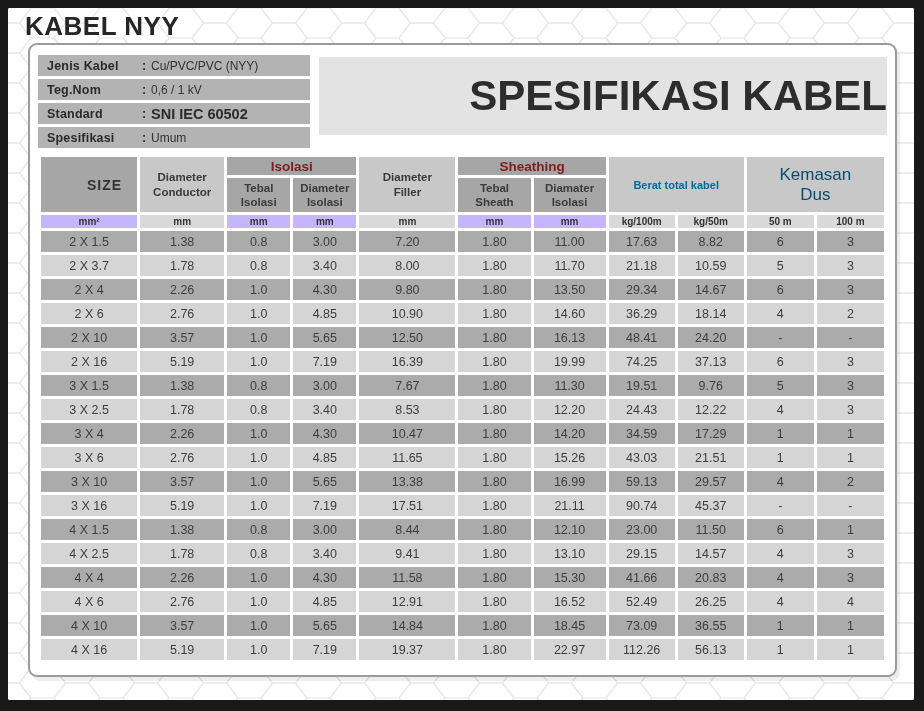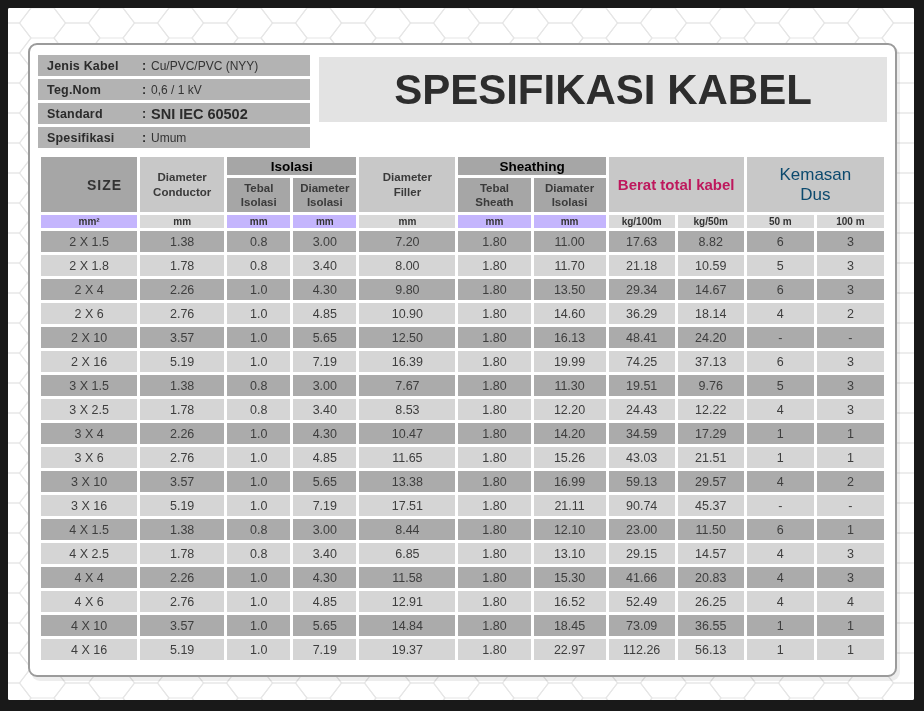--- a/index.html
+++ b/index.html
@@ -37,37 +37,37 @@
   .info-bar {
     height: 21px; background: #b3b3b3;
     display: flex; align-items: center; padding-left: 9px;
     font-size: 12.5px; color: #2b2b2b;
   }
   .info-label { font-weight: bold; width: 90px; letter-spacing: 0.2px; }
   .info-sep { font-weight: bold; width: 14px; text-align: center; }
   .info-value { font-size: 12px; color: #333; white-space: nowrap; }
   .info-bar.big .info-value { font-size: 14.5px; font-weight: bold; color: #2b2b2b; }
   .spec-box {
-    flex: 1; height: 65px; margin-top: 4px; background: #e3e3e3;
-    display: flex; align-items: center; justify-content: center;
+    flex: 1; height: 78px; margin-top: 4px; background: #e3e3e3;
+    display: flex; align-items: center; justify-content: flex-end;
   }
   .spec-title { font-size: 42px; font-weight: 800; color: #2d2d2d; letter-spacing: 0; }
   
   .spec-table {
     width: 100%; table-layout: fixed;
     border-collapse: separate; border-spacing: 3px;
   }
   th, td { text-align: center; vertical-align: middle; padding: 0; overflow: hidden; }
   .c-dark { background: #a6a6a6; }
   .c-light { background: #c8c8c8; }
-  .h-group th { height: 18px; font-size: 13.5px; font-weight: 600; color: #000000; }
+  .h-group th { height: 18px; font-size: 13.5px; font-weight: 600; color: #7f1d1d; }
   .h-sub th   { height: 34px; font-size: 11.5px; font-weight: 700; color: #3a3a3a; line-height: 1.25; }
   th.th-size   { font-size: 14px; font-weight: 600; letter-spacing: 1px; color: #333; padding-left: 31px; }
   th.th-twoline{ font-size: 11.5px; font-weight: 700; color: #3a3a3a; line-height: 1.25; }
-  th.th-berat  { font-size: 15px; font-weight: 700; color: #be185d; }
+  th.th-berat  { font-size: 11px; font-weight: 700; color: #0369a1; }
   th.th-kemasan{ font-size: 17px; font-weight: 400; color: #0c4a6e; line-height: 1.15; text-align: center; }
   .wrap-narrow { display: inline-block; max-width: 64px; }
   .wrap-kemasan { display: inline-block; max-width: 92px; }
   .h-unit td { height: 13px; font-size: 10px; font-weight: 700; color: #333; }
   .u-dark { background: #c4b5fd; }
   .u-light { background: #d9d9d9; }
   #rows td { height: 21px; font-size: 12.5px; color: #3e3e3e; }
   #rows tr:nth-child(odd) td  { background: #ababab; }
   #rows tr:nth-child(even) td { background: #d5d5d5; }
 </style>
@@ -86,20 +86,21 @@
             <path d="M11.5 15 L23 0 L46 0 L57.5 15 L46 30 L23 30 Z"></path>
             <path d="M-23 30 L-11.5 15 L11.5 15 L23 30 L11.5 45 L-11.5 45 Z"></path>
             <path d="M46 30 L57.5 15 L80.5 15 L92 30 L80.5 45 L57.5 45 Z"></path>
           </g>
         </pattern>
       </defs>
       <rect width="100%" height="100%" fill="#ffffff"></rect>
       <rect width="100%" height="100%" fill="url(#hexpat)"></rect>
     </svg>
 
+    <div class="page-title">KABEL NYY</div>
 
     <div class="content-box">
 
       <div class="top-row">
         <div class="info-stack">
           <div class="info-bar">
             <span class="info-label">Jenis Kabel</span>
             <span class="info-sep">:</span>
             <span class="info-value">Cu/PVC/PVC (NYY)</span>
           </div>
@@ -176,21 +177,21 @@
               <td>3.00</td>
               <td>7.20</td>
               <td>1.80</td>
               <td>11.00</td>
               <td>17.63</td>
               <td>8.82</td>
               <td>6</td>
               <td>3</td>
             </tr>
             <tr>
-              <td>2 X 1.8</td>
+              <td>2 X 3.7</td>
               <td>1.78</td>
               <td>0.8</td>
               <td>3.40</td>
               <td>8.00</td>
               <td>1.80</td>
               <td>11.70</td>
               <td>21.18</td>
               <td>10.59</td>
               <td>5</td>
               <td>3</td>
@@ -336,21 +337,21 @@
               <td>23.00</td>
               <td>11.50</td>
               <td>6</td>
               <td>1</td>
             </tr>
             <tr>
               <td>4 X 2.5</td>
               <td>1.78</td>
               <td>0.8</td>
               <td>3.40</td>
-              <td>6.85</td>
+              <td>9.41</td>
               <td>1.80</td>
               <td>13.10</td>
               <td>29.15</td>
               <td>14.57</td>
               <td>4</td>
               <td>3</td>
             </tr>
             <tr>
               <td>4 X 4</td>
               <td>2.26</td>

